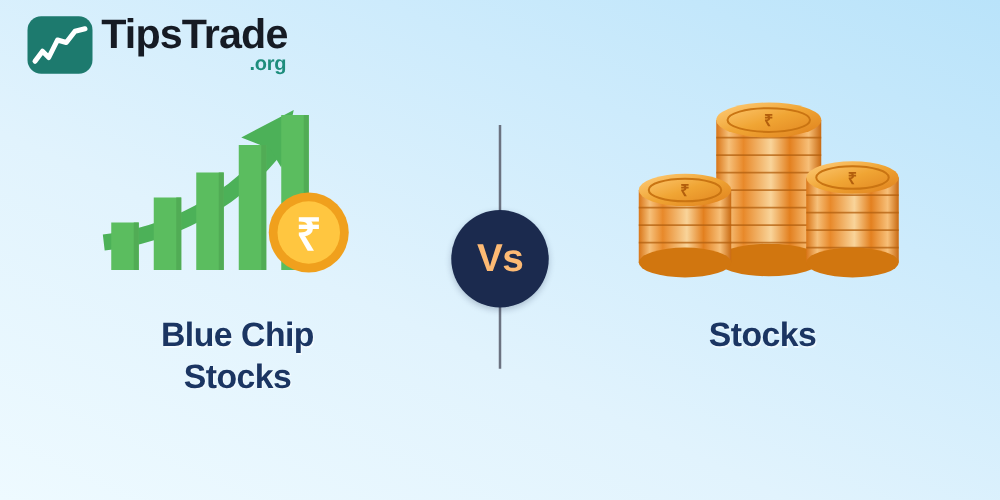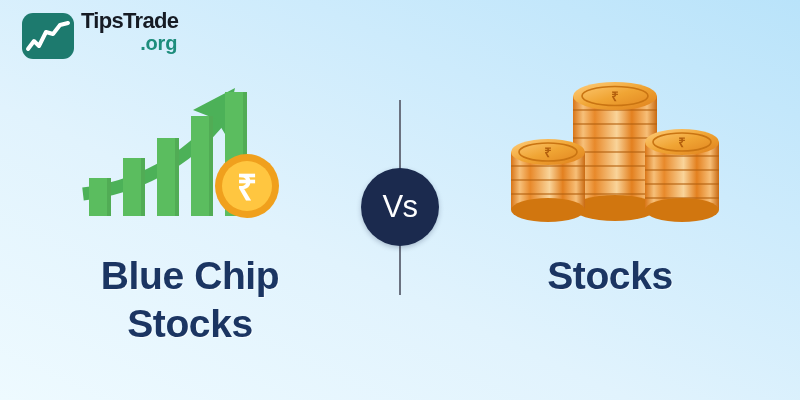--- a/index.html
+++ b/index.html
@@ -36,30 +36,30 @@
     overflow: hidden;
     flex: none;
     margin-top: 3px;
   }
   .brand-mark svg { display: block; }
   .brand-words {
     margin-left: 7px;
     line-height: 1;
   }
   .brand-name {
-    font-size: 22px;
+    font-size: 33px;
     font-weight: 700;
     color: #161b24;
     letter-spacing: -0.7px;
     display: block;
   }
   .brand-tld {
     display: block;
     text-align: right;
-    font-size: 20px;
+    font-size: 16px;
     font-weight: 700;
     color: #1d8d7c;
     letter-spacing: -0.2px;
     margin-top: 1px;
     margin-right: 1px;
   }
 
   
   .half {
     position: absolute;
@@ -73,21 +73,21 @@
   .art {
     position: relative;
     height: 160px;
     display: flex;
     align-items: flex-end;
     justify-content: center;
   }
   .caption {
     margin-top: 22px;
     text-align: center;
-    font-size: 39px;
+    font-size: 27px;
     font-weight: 700;
     color: #1b3562;
     line-height: 1.22;
     letter-spacing: -0.4px;
     text-shadow: 1px 1px 0 rgba(255,255,255,0.55);
   }
   .caption .line { display: block; }
 
   
   .divider {
@@ -106,26 +106,26 @@
     background: #6b7280;
   }
   .vs-badge {
     position: absolute;
     left: -39px;
     top: 68px;
     width: 78px;
     height: 78px;
     border-radius: 50%;
     background: #1b2a4e;
-    color: #ffffff;
+    color: #fdba74;
     display: flex;
     align-items: center;
     justify-content: center;
     font-size: 31px;
-    font-weight: 400;
+    font-weight: 700;
     letter-spacing: -0.5px;
     box-shadow: 0 2px 5px rgba(20,35,70,0.25);
   }
 </style>
 </head>
 <body>
 
 <div id="infographic">
 
   <div class="brand">

